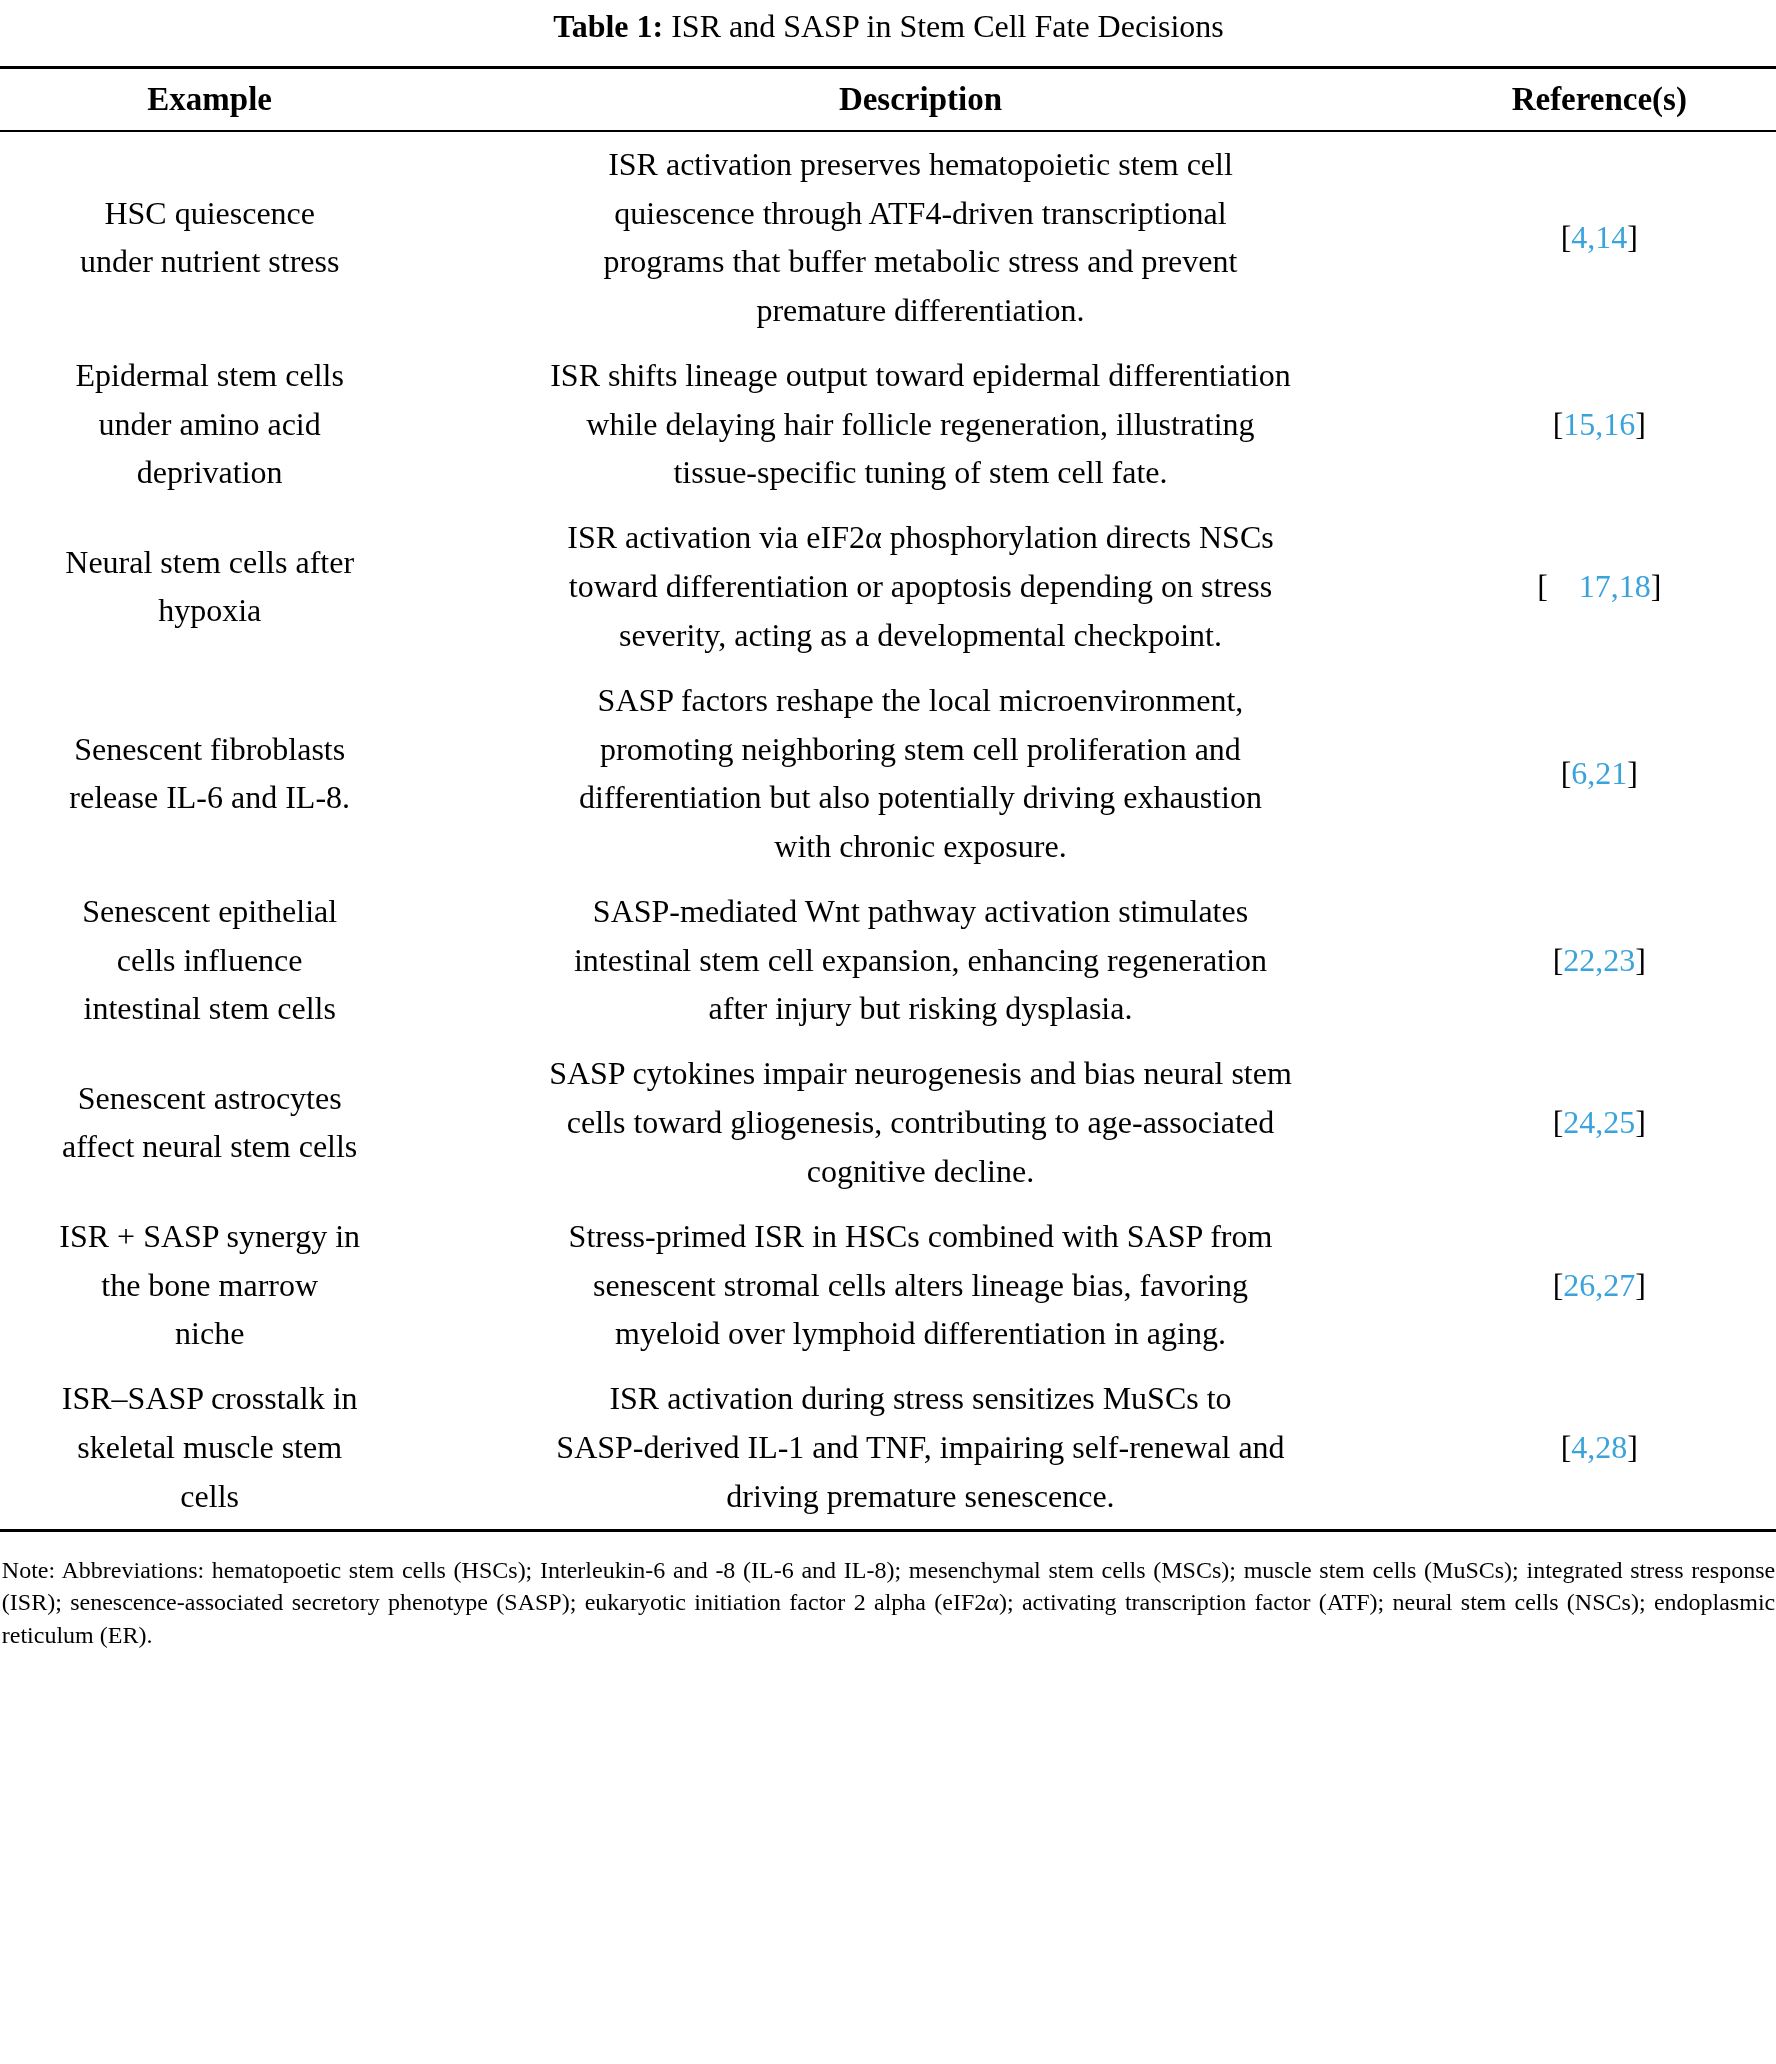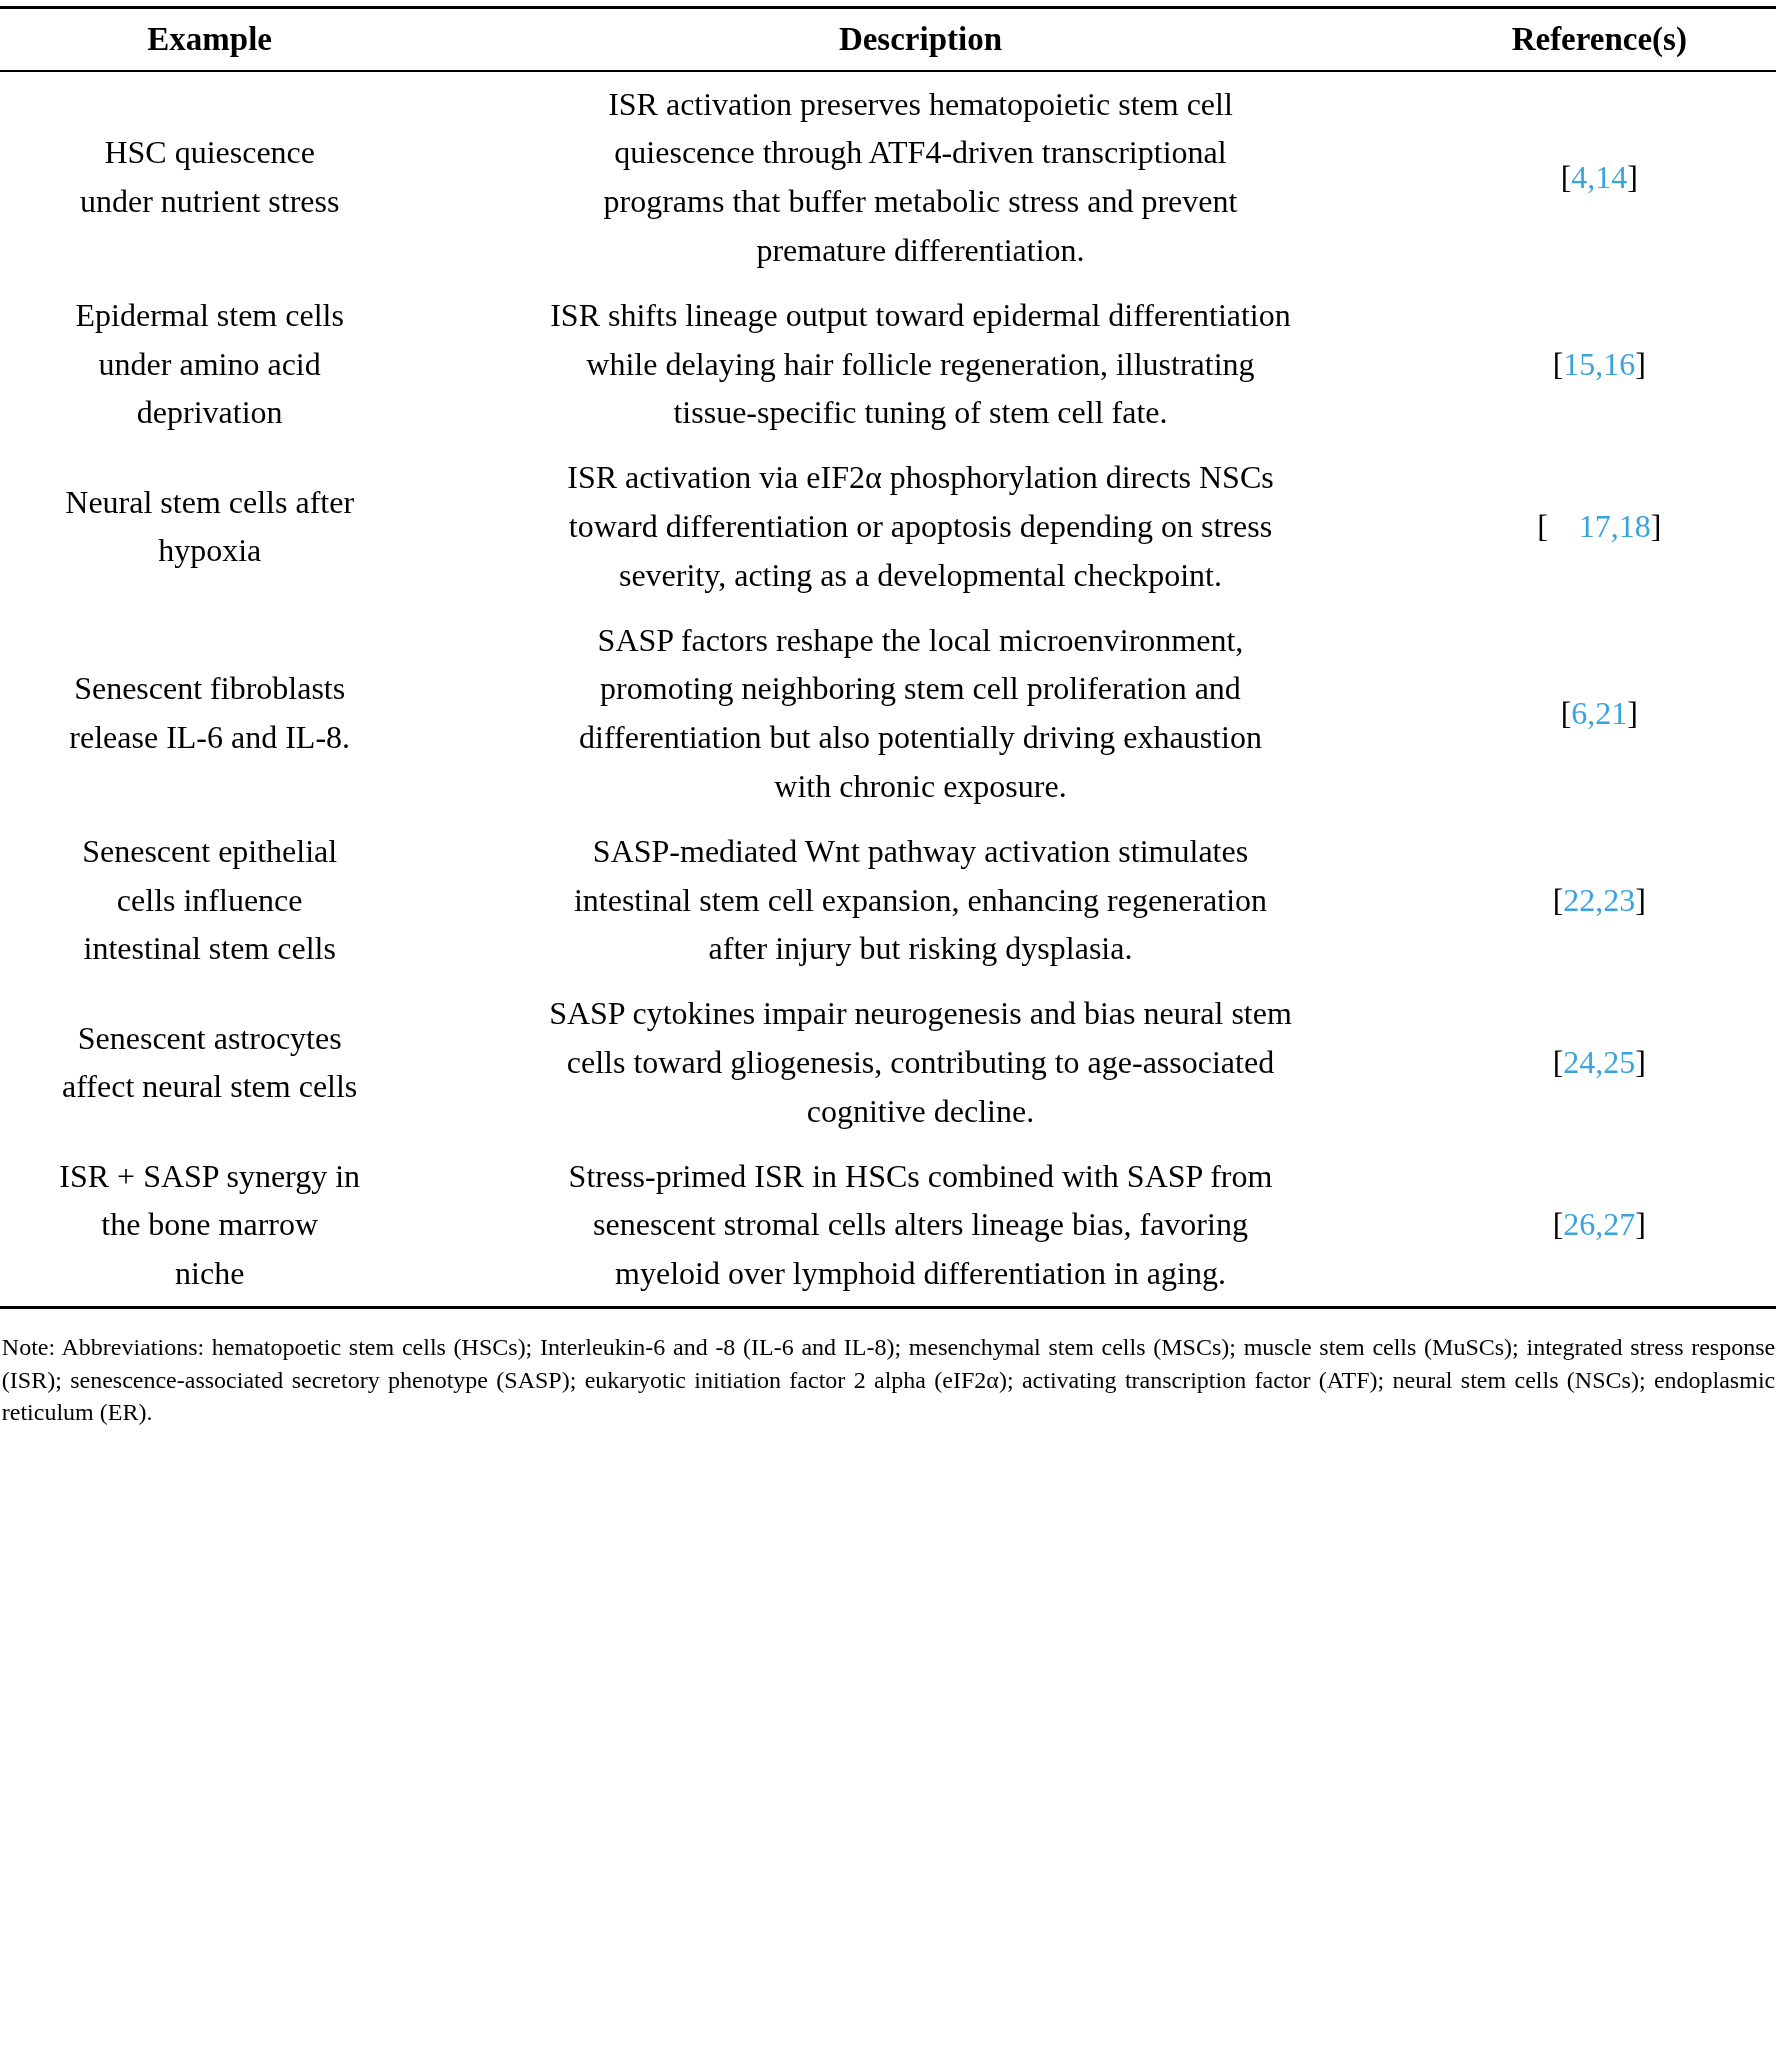--- a/index.html
+++ b/index.html
@@ -62,20 +62,24 @@
     text-align: justify;
     margin: 22px 0 0 0;
     padding: 0 1.8px;
   }
 </style>
 </head>
 <body>
 
 <div class="page">
 
+  <p class="caption">
+    <span class="caption-label">Table 1:</span>
+    <span class="caption-text">ISR and SASP in Stem Cell Fate Decisions</span>
+  </p>
 
   <table class="data-table">
     <colgroup>
       <col class="col-example">
       <col class="col-desc">
       <col class="col-refs">
     </colgroup>
     <thead>
       <tr>
         <th>Example</th>
@@ -138,19 +142,28 @@
       </tr>
       <tr>
         <td>ISR + SASP synergy in
 the bone marrow
 niche</td>
         <td>Stress-primed ISR in HSCs combined with SASP from
 senescent stromal cells alters lineage bias, favoring
 myeloid over lymphoid differentiation in aging.</td>
         <td class="ref-cell"><span>[</span><a class="ref-link" style="color: rgb(59, 163, 220);">26,27</a><span>]</span></td>
       </tr>
+      <tr>
+        <td>ISR–SASP crosstalk in
+skeletal muscle stem
+cells</td>
+        <td>ISR activation during stress sensitizes MuSCs to
+SASP-derived IL-1 and TNF, impairing self-renewal and
+driving premature senescence.</td>
+        <td class="ref-cell"><span>[</span><a class="ref-link" style="color: rgb(59, 163, 220);">4,28</a><span>]</span></td>
+      </tr>
     </tbody>
   </table>
 
   <p class="note">Note: Abbreviations: hematopoetic stem cells (HSCs); Interleukin-6 and -8 (IL-6 and IL-8); mesenchymal stem cells (MSCs); muscle stem cells (MuSCs); integrated stress response (ISR); senescence-associated secretory phenotype (SASP); eukaryotic initiation factor 2 alpha (eIF2α); activating transcription factor (ATF); neural stem cells (NSCs); endoplasmic reticulum (ER).</p>
 
 </div>
 
 
 </body></html>

